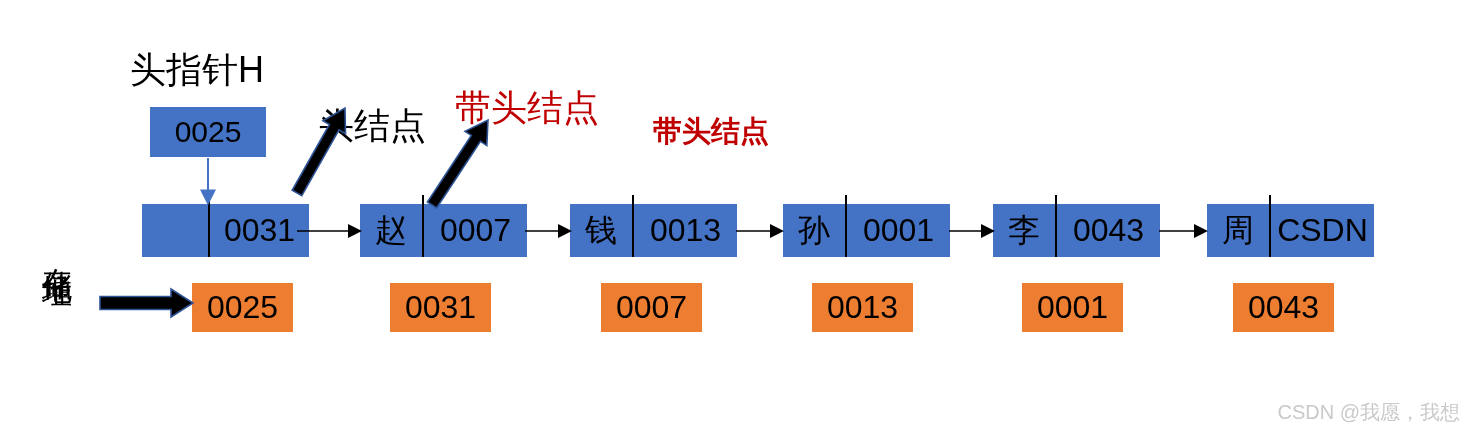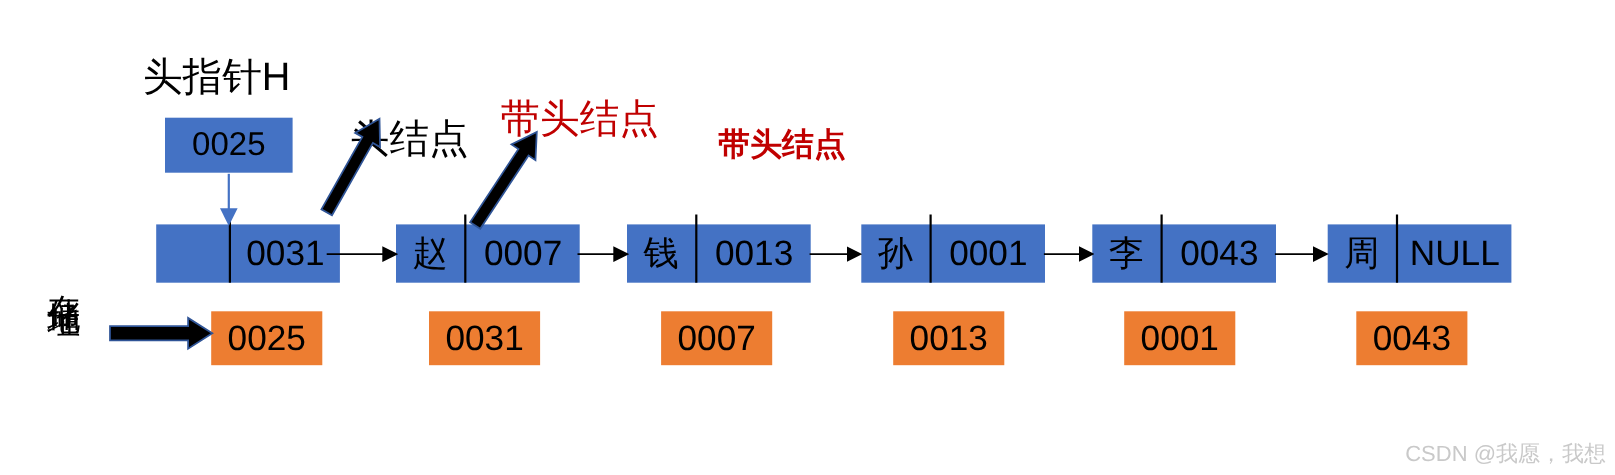--- a/index.html
+++ b/index.html
@@ -83,21 +83,21 @@
     <span class="node-next">0001</span>
   </div>
   <div class="node" style="left:993px;">
     <div class="node-divider"></div>
     <span class="node-data">李</span>
     <span class="node-next">0043</span>
   </div>
   <div class="node" style="left:1207px;">
     <div class="node-divider"></div>
     <span class="node-data">周</span>
-    <span class="node-next">NULL</span>
+    <span class="node-next">CSDN</span>
   </div>
 
   <div class="addr" style="left:192px;">0025</div>
   <div class="addr" style="left:390px;">0031</div>
   <div class="addr" style="left:601px;">0007</div>
   <div class="addr" style="left:812px;">0013</div>
   <div class="addr" style="left:1022px;">0001</div>
   <div class="addr" style="left:1233px;">0043</div>
 
   <svg class="overlay" width="1468" height="432" viewBox="0 0 1468 432">

